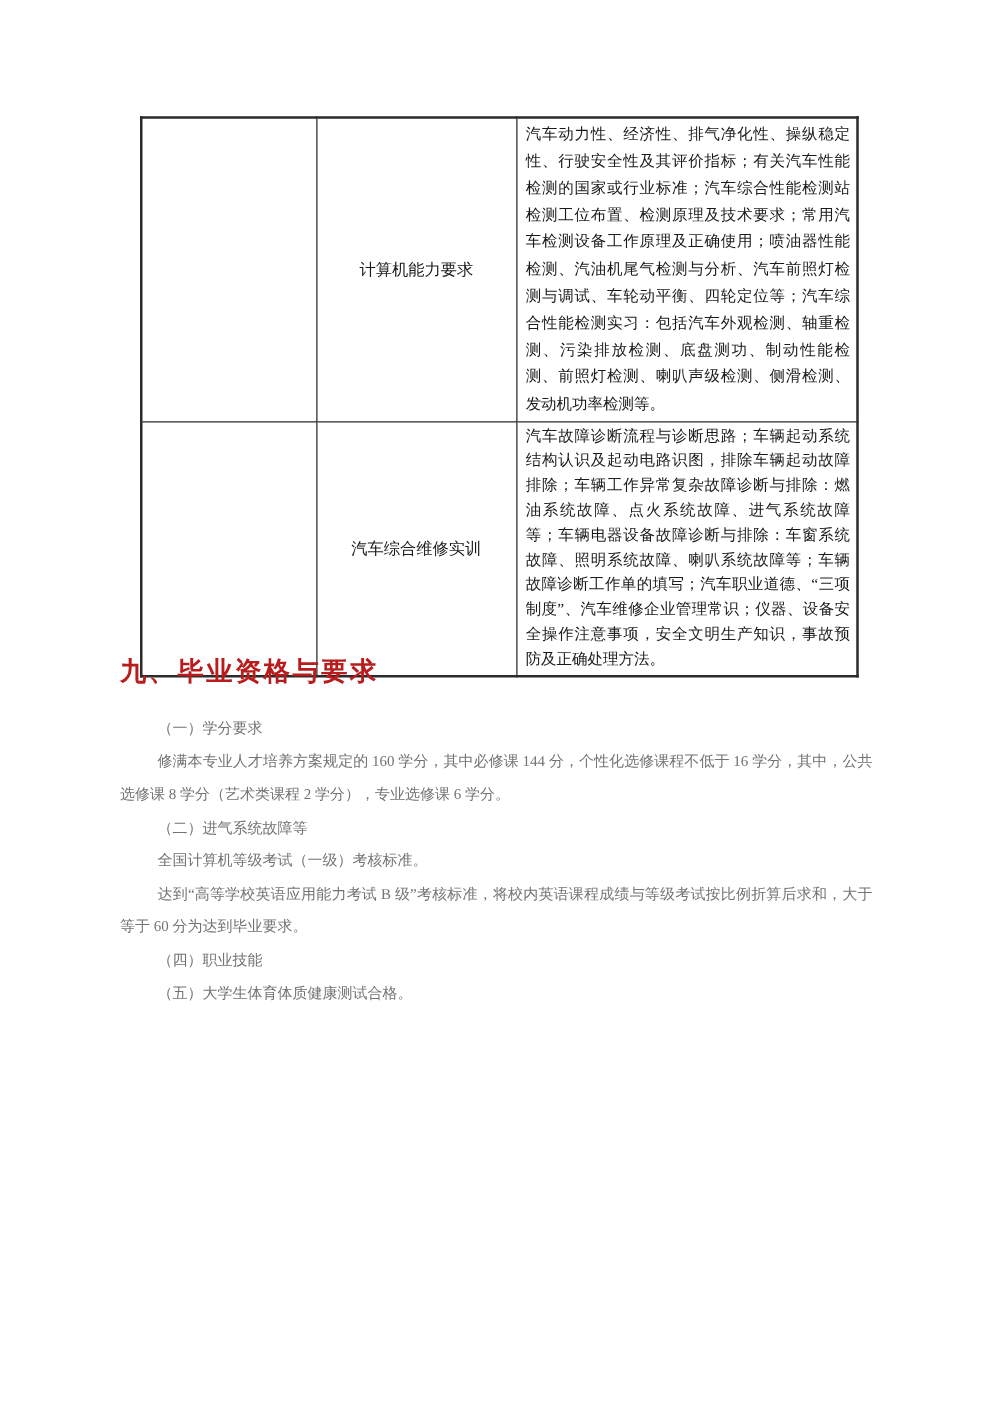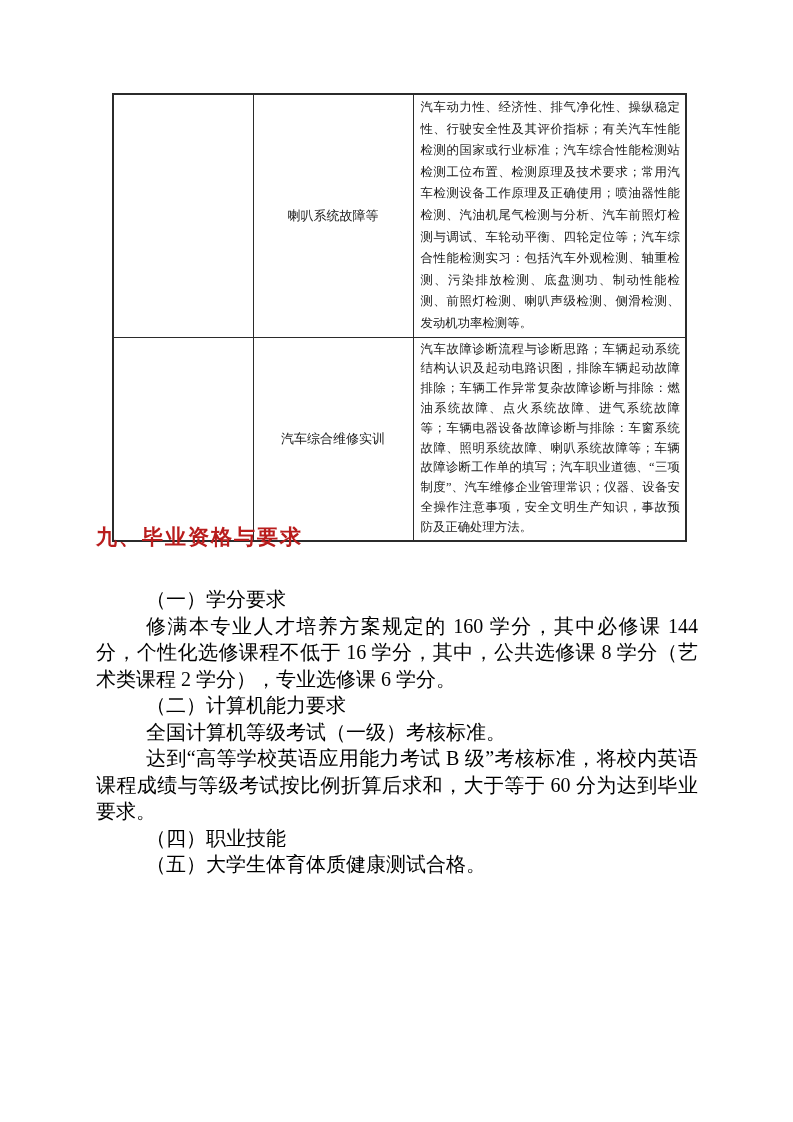--- a/index.html
+++ b/index.html
@@ -60,62 +60,62 @@
     font-size: 21px;
     font-weight: 700;
     letter-spacing: 2px;
     color: #b91c1c;
   }
 
   
   .section-body {
     position: absolute;
     left: 96px;
-    top: 586px;
+    top: 569px;
     width: 602px;
-    font-size: 20px;
+    font-size: 12px;
     line-height: 26.5px;
     text-align: justify;
-    color: #000000;
+    color: #737373;
   }
   .section-body p {
     margin: 0;
     text-indent: 2.5em;
   }
 </style>
 </head>
 <body>
 
 <div class="page">
 
   <table class="course-table">
     <colgroup>
       <col style="width:140px">
       <col style="width:160px">
       <col style="width:273px">
     </colgroup>
     <tbody>
       <tr class="row-1">
         <td class="cell-empty"></td>
-        <td class="cell-course">喇叭系统故障等</td>
+        <td class="cell-course">计算机能力要求</td>
         <td class="cell-detail">汽车动力性、经济性、排气净化性、操纵稳定性、行驶安全性及其评价指标；有关汽车性能检测的国家或行业标准；汽车综合性能检测站检测工位布置、检测原理及技术要求；常用汽车检测设备工作原理及正确使用；喷油器性能检测、汽油机尾气检测与分析、汽车前照灯检测与调试、车轮动平衡、四轮定位等；汽车综合性能检测实习：包括汽车外观检测、轴重检测、污染排放检测、底盘测功、制动性能检测、前照灯检测、喇叭声级检测、侧滑检测、发动机功率检测等。</td>
       </tr>
       <tr class="row-2">
         <td class="cell-empty"></td>
         <td class="cell-course">汽车综合维修实训</td>
         <td class="cell-detail">汽车故障诊断流程与诊断思路；车辆起动系统结构认识及起动电路识图，排除车辆起动故障排除；车辆工作异常复杂故障诊断与排除：燃油系统故障、点火系统故障、进气系统故障等；车辆电器设备故障诊断与排除：车窗系统故障、照明系统故障、喇叭系统故障等；车辆故障诊断工作单的填写；汽车职业道德、“三项制度”、汽车维修企业管理常识；仪器、设备安全操作注意事项，安全文明生产知识，事故预防及正确处理方法。</td>
       </tr>
     </tbody>
   </table>
 
   <h2 class="section-heading">九、毕业资格与要求</h2>
 
   <div class="section-body">
     <p>（一）学分要求</p>
     <p>修满本专业人才培养方案规定的 160 学分，其中必修课 144 分，个性化选修课程不低于 16 学分，其中，公共选修课 8 学分（艺术类课程 2 学分），专业选修课 6 学分。</p>
-    <p>（二）计算机能力要求</p>
+    <p>（二）进气系统故障等</p>
     <p>全国计算机等级考试（一级）考核标准。</p>
     <p>达到“高等学校英语应用能力考试 B 级”考核标准，将校内英语课程成绩与等级考试按比例折算后求和，大于等于 60 分为达到毕业要求。</p>
     <p>（四）职业技能</p>
     <p>（五）大学生体育体质健康测试合格。</p>
   </div>
 
 </div>
 
 </body></html>

